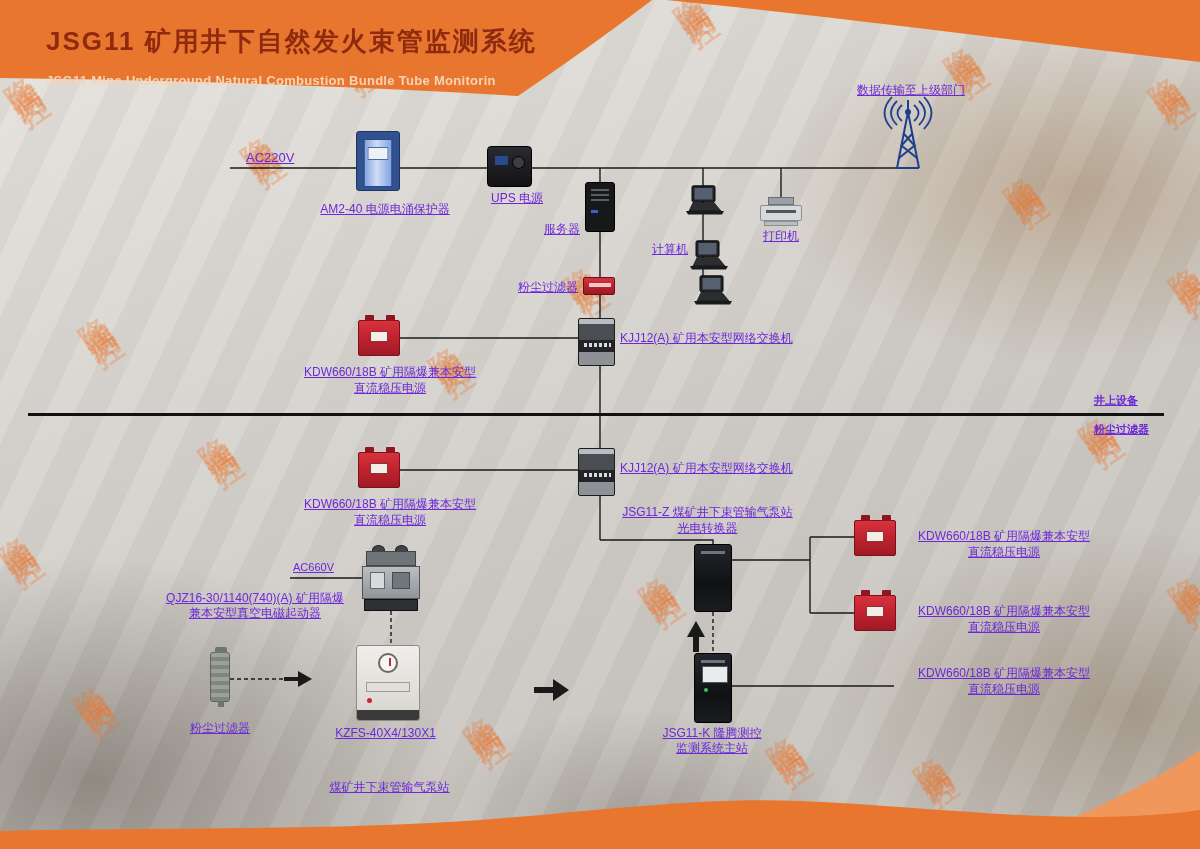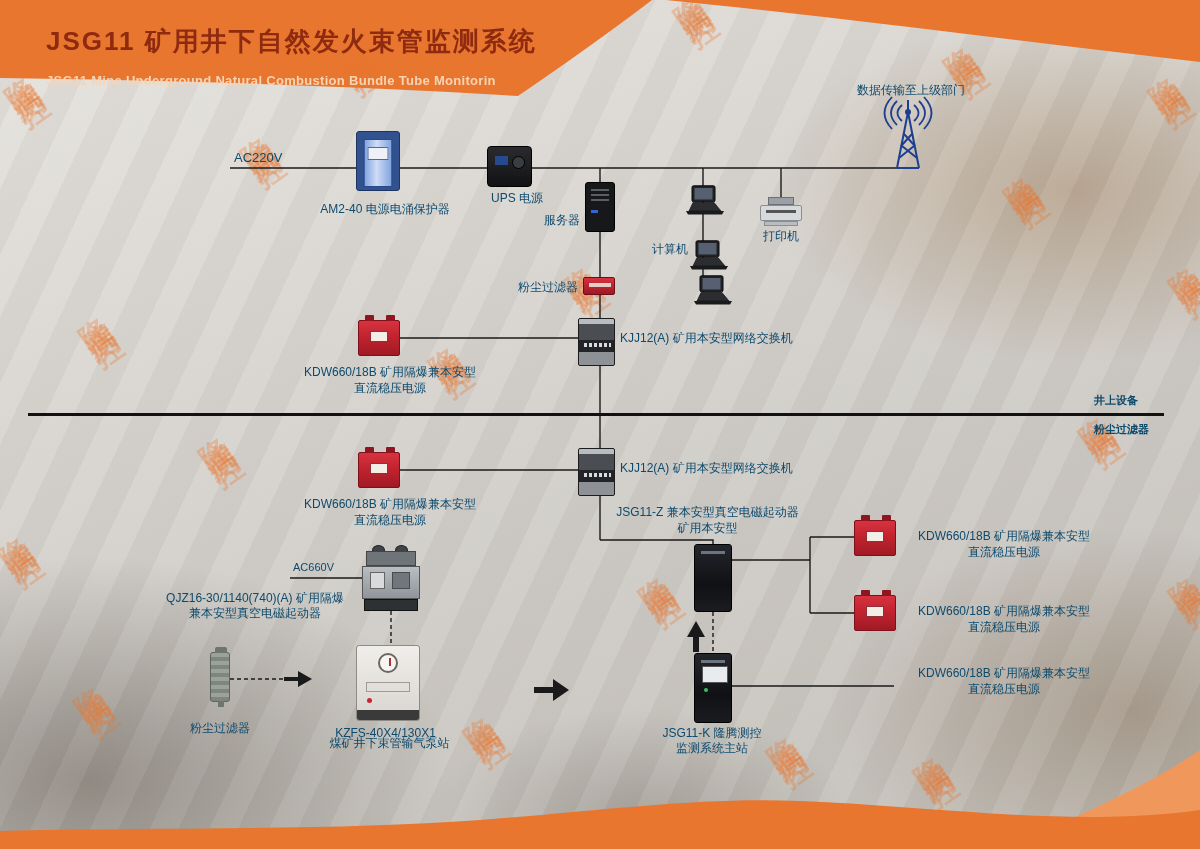--- a/index.html
+++ b/index.html
@@ -31,22 +31,22 @@
 
   .deco{ position:absolute; left:0; top:0; z-index:2; pointer-events:none; }
   .wires{ position:absolute; left:0; top:0; z-index:4; pointer-events:none; }
 
   
   .header-text{ position:absolute; left:46px; top:24px; z-index:5; }
   .header-text h1{ font-size:26px; font-weight:bold; letter-spacing:2px; color:var(--title-red); }
   .header-text .subtitle{ margin-top:14px; font-size:13px; font-weight:600; letter-spacing:.3px; color:#f7d4b6; }
 
   
-  .lbl{ position:absolute; z-index:6; font-size:12px; color:#0c4a6e; text-align:center;
-        white-space:nowrap; line-height:1.25; }
+  .lbl{ position:absolute; z-index:6; font-size:12px; color:#6d28d9; text-align:center;
+        white-space:nowrap; line-height:1.25;text-decoration:underline; }
   .lbl.l{ text-align:left; } .lbl.r{ text-align:right; }
   .zone{ font-weight:bold; font-size:11px; }
 
   
   .divider{ position:absolute; left:28px; top:413px; width:1136px; height:3px; background:#111; z-index:4; }
 
   .dev{ position:absolute; z-index:6; }
 
   
   .kdw{ width:42px; height:36px; background:linear-gradient(180deg,#d6333f,var(--device-red) 45%,#a01a25);
@@ -193,30 +193,30 @@
       <path d="M284 677 H298 V671 L312 679 L298 687 V681 H284 Z"></path>
       <path d="M534 687 H553 V679 L569 690 L553 701 V693 H534 Z"></path>
       <path d="M693 652 H699 V637 H705 L696 621 L687 637 H693 Z"></path>
     </g>
   </svg>
 
   <div class="divider"></div>
   <div class="lbl zone l" style="left:1094px;top:394px;width:70px">井上设备</div>
   <div class="lbl zone l" style="left:1094px;top:423px;width:70px">粉尘过滤器</div>
 
-  <div class="lbl l" style="left:234px;top:150px;width:70px;font-size:13px">AC220V</div>
+  <div class="lbl l" style="left:246px;top:150px;width:70px;font-size:13px">AC220V</div>
 
   <div class="dev surge" style="left:356px;top:131px"></div>
   <div class="lbl" style="left:305px;top:202px;width:160px">AM2-40 电源电涌保护器</div>
 
   <div class="dev ups" style="left:487px;top:146px"></div>
   <div class="lbl" style="left:482px;top:191px;width:70px">UPS 电源</div>
 
   <div class="dev server" style="left:585px;top:182px"></div>
-  <div class="lbl r" style="left:530px;top:213px;width:50px">服务器</div>
+  <div class="lbl r" style="left:530px;top:222px;width:50px">服务器</div>
 
   <svg class="antenna" style="left:880px;top:96px" width="56" height="74" viewBox="0 0 56 74">
     <g stroke="var(--antenna-blue)" fill="none" stroke-width="2">
       <path d="M28 4 V14"></path>
       <path d="M28 16 L17 72"></path>
       <path d="M28 16 L39 72"></path>
       <path d="M24 38 L35 50 M32 38 L21 50 M22 50 L37 62 M34 50 L19 62"></path>
       <path d="M17 72 H39"></path>
     </g>
     <circle cx="28" cy="16" r="3" fill="var(--antenna-blue)"></circle>
@@ -269,22 +269,22 @@
   <div class="lbl" style="left:290px;top:365px;width:200px">KDW660/18B 矿用隔爆兼本安型</div>
   <div class="lbl" style="left:290px;top:381px;width:200px">直流稳压电源</div>
 
   <div class="dev kjj" style="left:578px;top:448px"></div>
   <div class="lbl l" style="left:620px;top:461px;width:210px">KJJ12(A) 矿用本安型网络交换机</div>
 
   <div class="dev kdw" style="left:358px;top:452px"></div>
   <div class="lbl" style="left:290px;top:497px;width:200px">KDW660/18B 矿用隔爆兼本安型</div>
   <div class="lbl" style="left:290px;top:513px;width:200px">直流稳压电源</div>
 
-  <div class="lbl" style="left:605px;top:505px;width:205px">JSG11-Z 兼本安型真空电磁起动器</div>
-  <div class="lbl" style="left:605px;top:521px;width:205px">矿用本安型</div>
+  <div class="lbl" style="left:605px;top:505px;width:205px">JSG11-Z 煤矿井下束管输气泵站</div>
+  <div class="lbl" style="left:605px;top:521px;width:205px">光电转换器</div>
   <div class="dev cab" style="left:694px;top:544px"></div>
 
   <div class="lbl l" style="left:293px;top:561px;width:70px;font-size:11px">AC660V</div>
 
   <div class="dev qjz" style="left:362px;top:549px">
     <div class="qb1"></div>
     <div class="qb2"></div>
     <div class="qtop"></div>
     <div class="qbody"></div>
     <div class="qpanel"></div>
@@ -297,21 +297,21 @@
   <div class="dev dfilter" style="left:210px;top:652px"></div>
   <div class="lbl" style="left:180px;top:721px;width:80px">粉尘过滤器</div>
 
   <div class="dev pump" style="left:356px;top:645px">
     <div class="gauge"></div>
     <div class="prow"></div>
     <div class="pdot"></div>
     <div class="pbase"></div>
   </div>
   <div class="lbl" style="left:318px;top:726px;width:135px">KZFS-40X4/130X1</div>
-  <div class="lbl" style="left:322px;top:736px;width:135px">煤矿井下束管输气泵站</div>
+  <div class="lbl" style="left:322px;top:780px;width:135px">煤矿井下束管输气泵站</div>
 
   <div class="dev cab k" style="left:694px;top:653px">
     <div class="led"></div>
   </div>
   <div class="lbl" style="left:642px;top:726px;width:140px">JSG11-K 隆腾测控</div>
   <div class="lbl" style="left:642px;top:741px;width:140px">监测系统主站</div>
 
   <div class="dev kdw" style="left:854px;top:520px"></div>
   <div class="lbl" style="left:898px;top:529px;width:212px">KDW660/18B 矿用隔爆兼本安型</div>
   <div class="lbl" style="left:898px;top:545px;width:212px">直流稳压电源</div>

